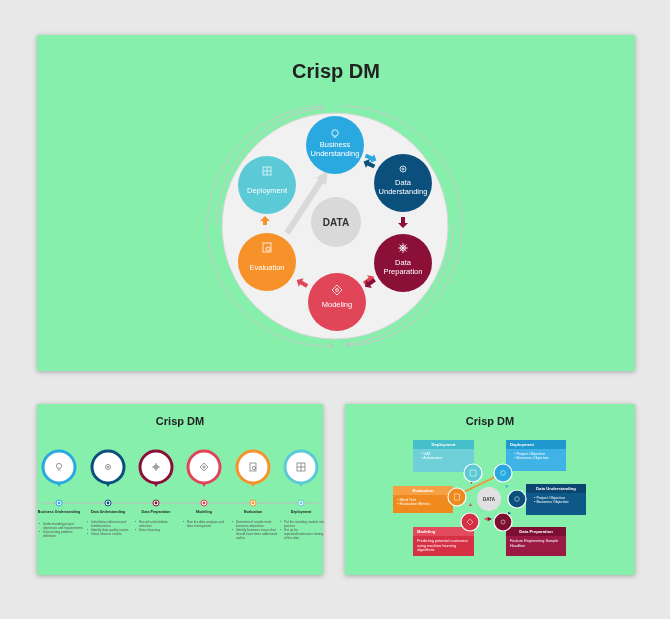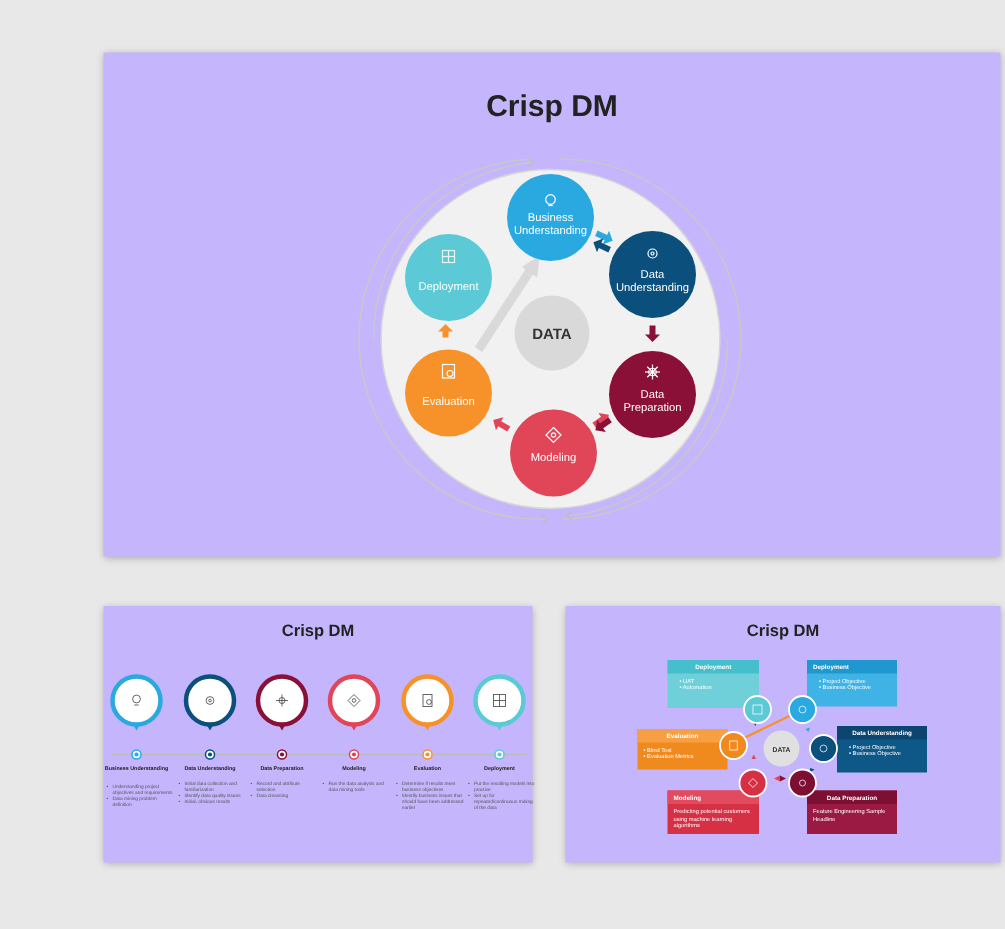--- a/index.html
+++ b/index.html
@@ -1,23 +1,22 @@
 <!DOCTYPE html>
 <html><head>
 <meta charset="utf-8">
 <style>
   html, body { margin: 0; padding: 0; }
   body {
     width: 670px; height: 619px; background: #e8e8e8; position: relative; overflow: hidden;
     font-family: "Liberation Sans", "DejaVu Sans", sans-serif;
   }
   .slide {
-    position: absolute; background: #c4b5fd;
+    position: absolute; background: #86efac;
     box-shadow: 0 1px 5px rgba(0,0,0,0.28);
-    margin-left: 32px;
   }
   #main-slide { left: 37px; top: 35px; width: 598px; height: 336px; }
   #timeline-slide { left: 37px; top: 404px; width: 286px; height: 171px; }
   #hub-slide { left: 345px; top: 404px; width: 290px; height: 171px; }
 
   .title { position: absolute; left: 0; right: 0; text-align: center; font-weight: bold; color: #222; }
   #main-slide .title { top: 25px; font-size: 20px; }
   .small-title { top: 11px; font-size: 11px; }
 
   svg { position: absolute; left: 0; top: 0; overflow: visible; }

